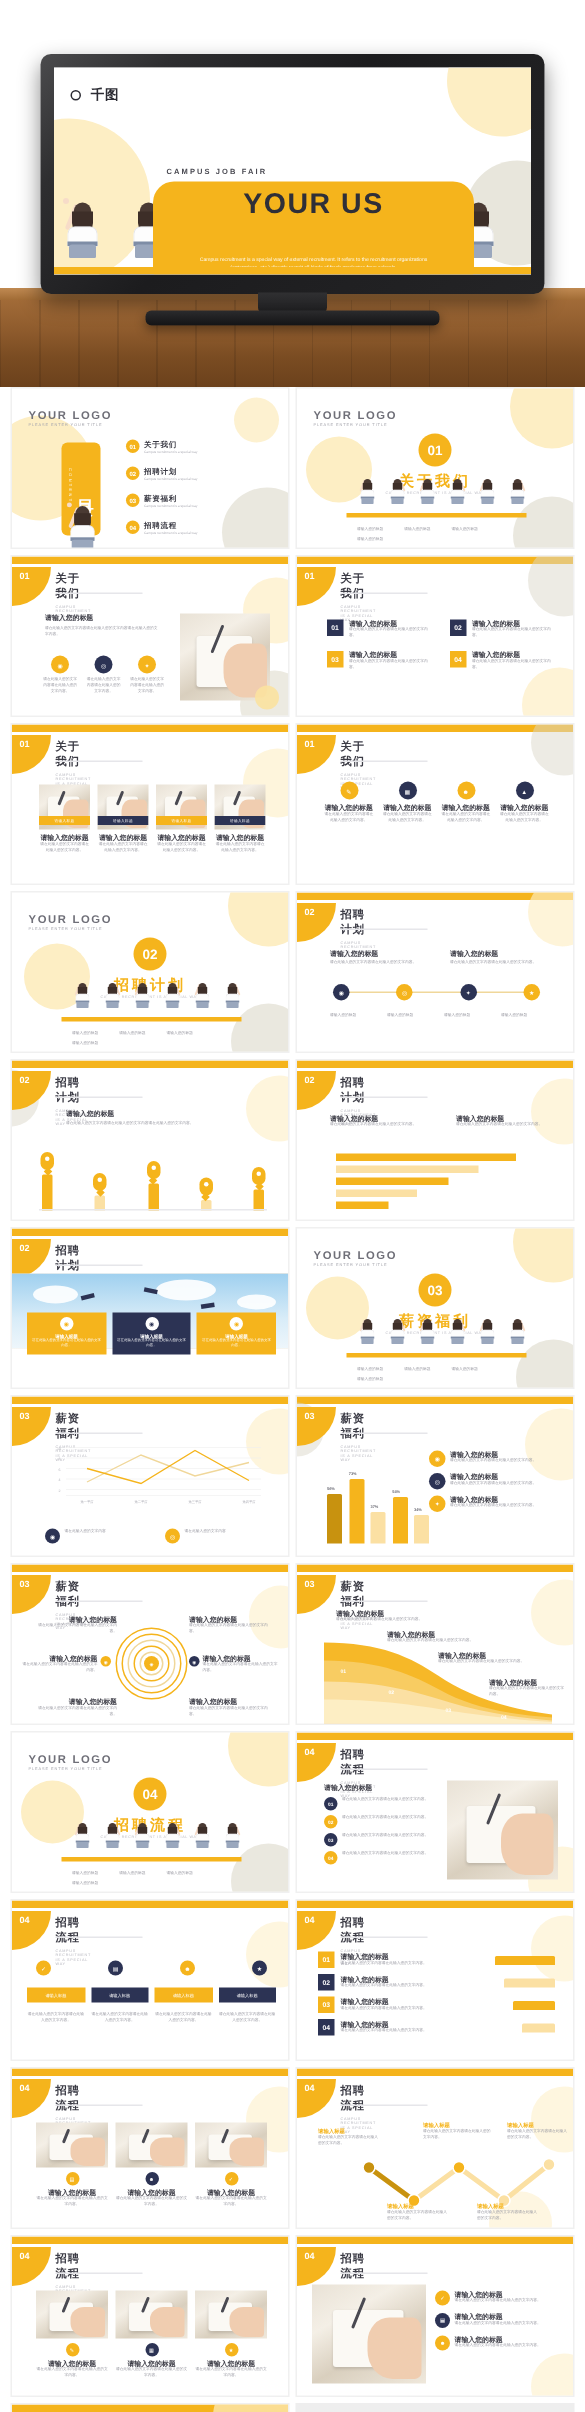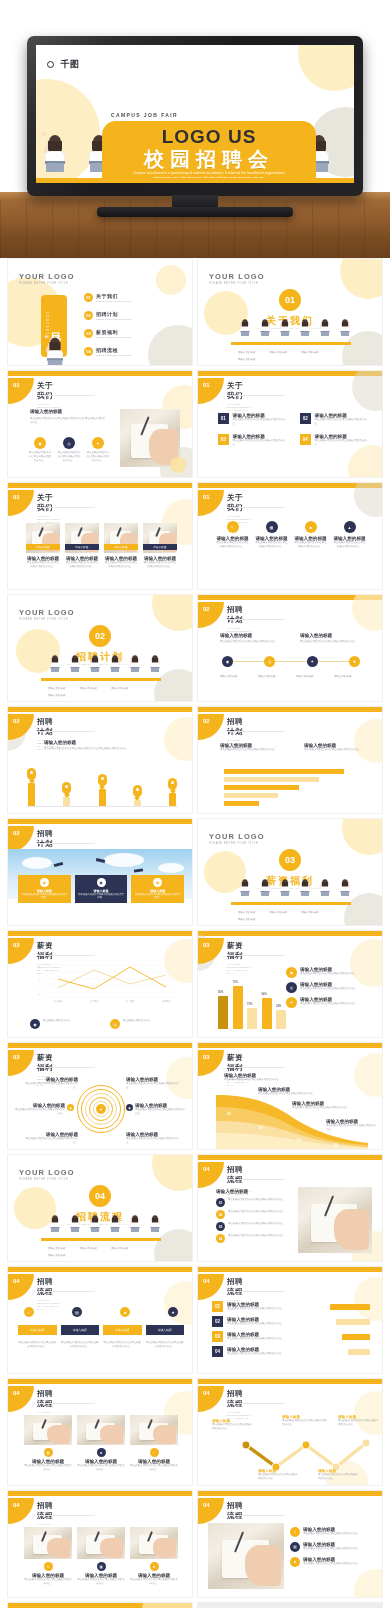--- a/index.html
+++ b/index.html
@@ -273,22 +273,21 @@
                 <div class="hair"></div>
                 <div class="torso"></div>
                 <div class="belt"></div>
                 <div class="skirt"></div>
               </div>
           </div>
 
           <div class="hero-eyebrow">CAMPUS JOB FAIR</div>
 
           <div class="hero-card">
-            <div class="hero-join">LOGO US</div>
-            <div class="hero-cn">校园招聘会</div>
+            <div class="hero-join">YOUR US</div>
             <div class="hero-en">Campus recruitment is a special way of external recruitment. It refers to the recruitment organizations (enterprises, etc.) directly recruit all kinds of fresh graduates from schools.</div>
           </div>
 
           <div class="hero-baseline"></div>
         </div>
       </div>
     </div>
     <div class="tv-stand-neck"></div>
     <div class="tv-stand-base"></div>
   </div>

